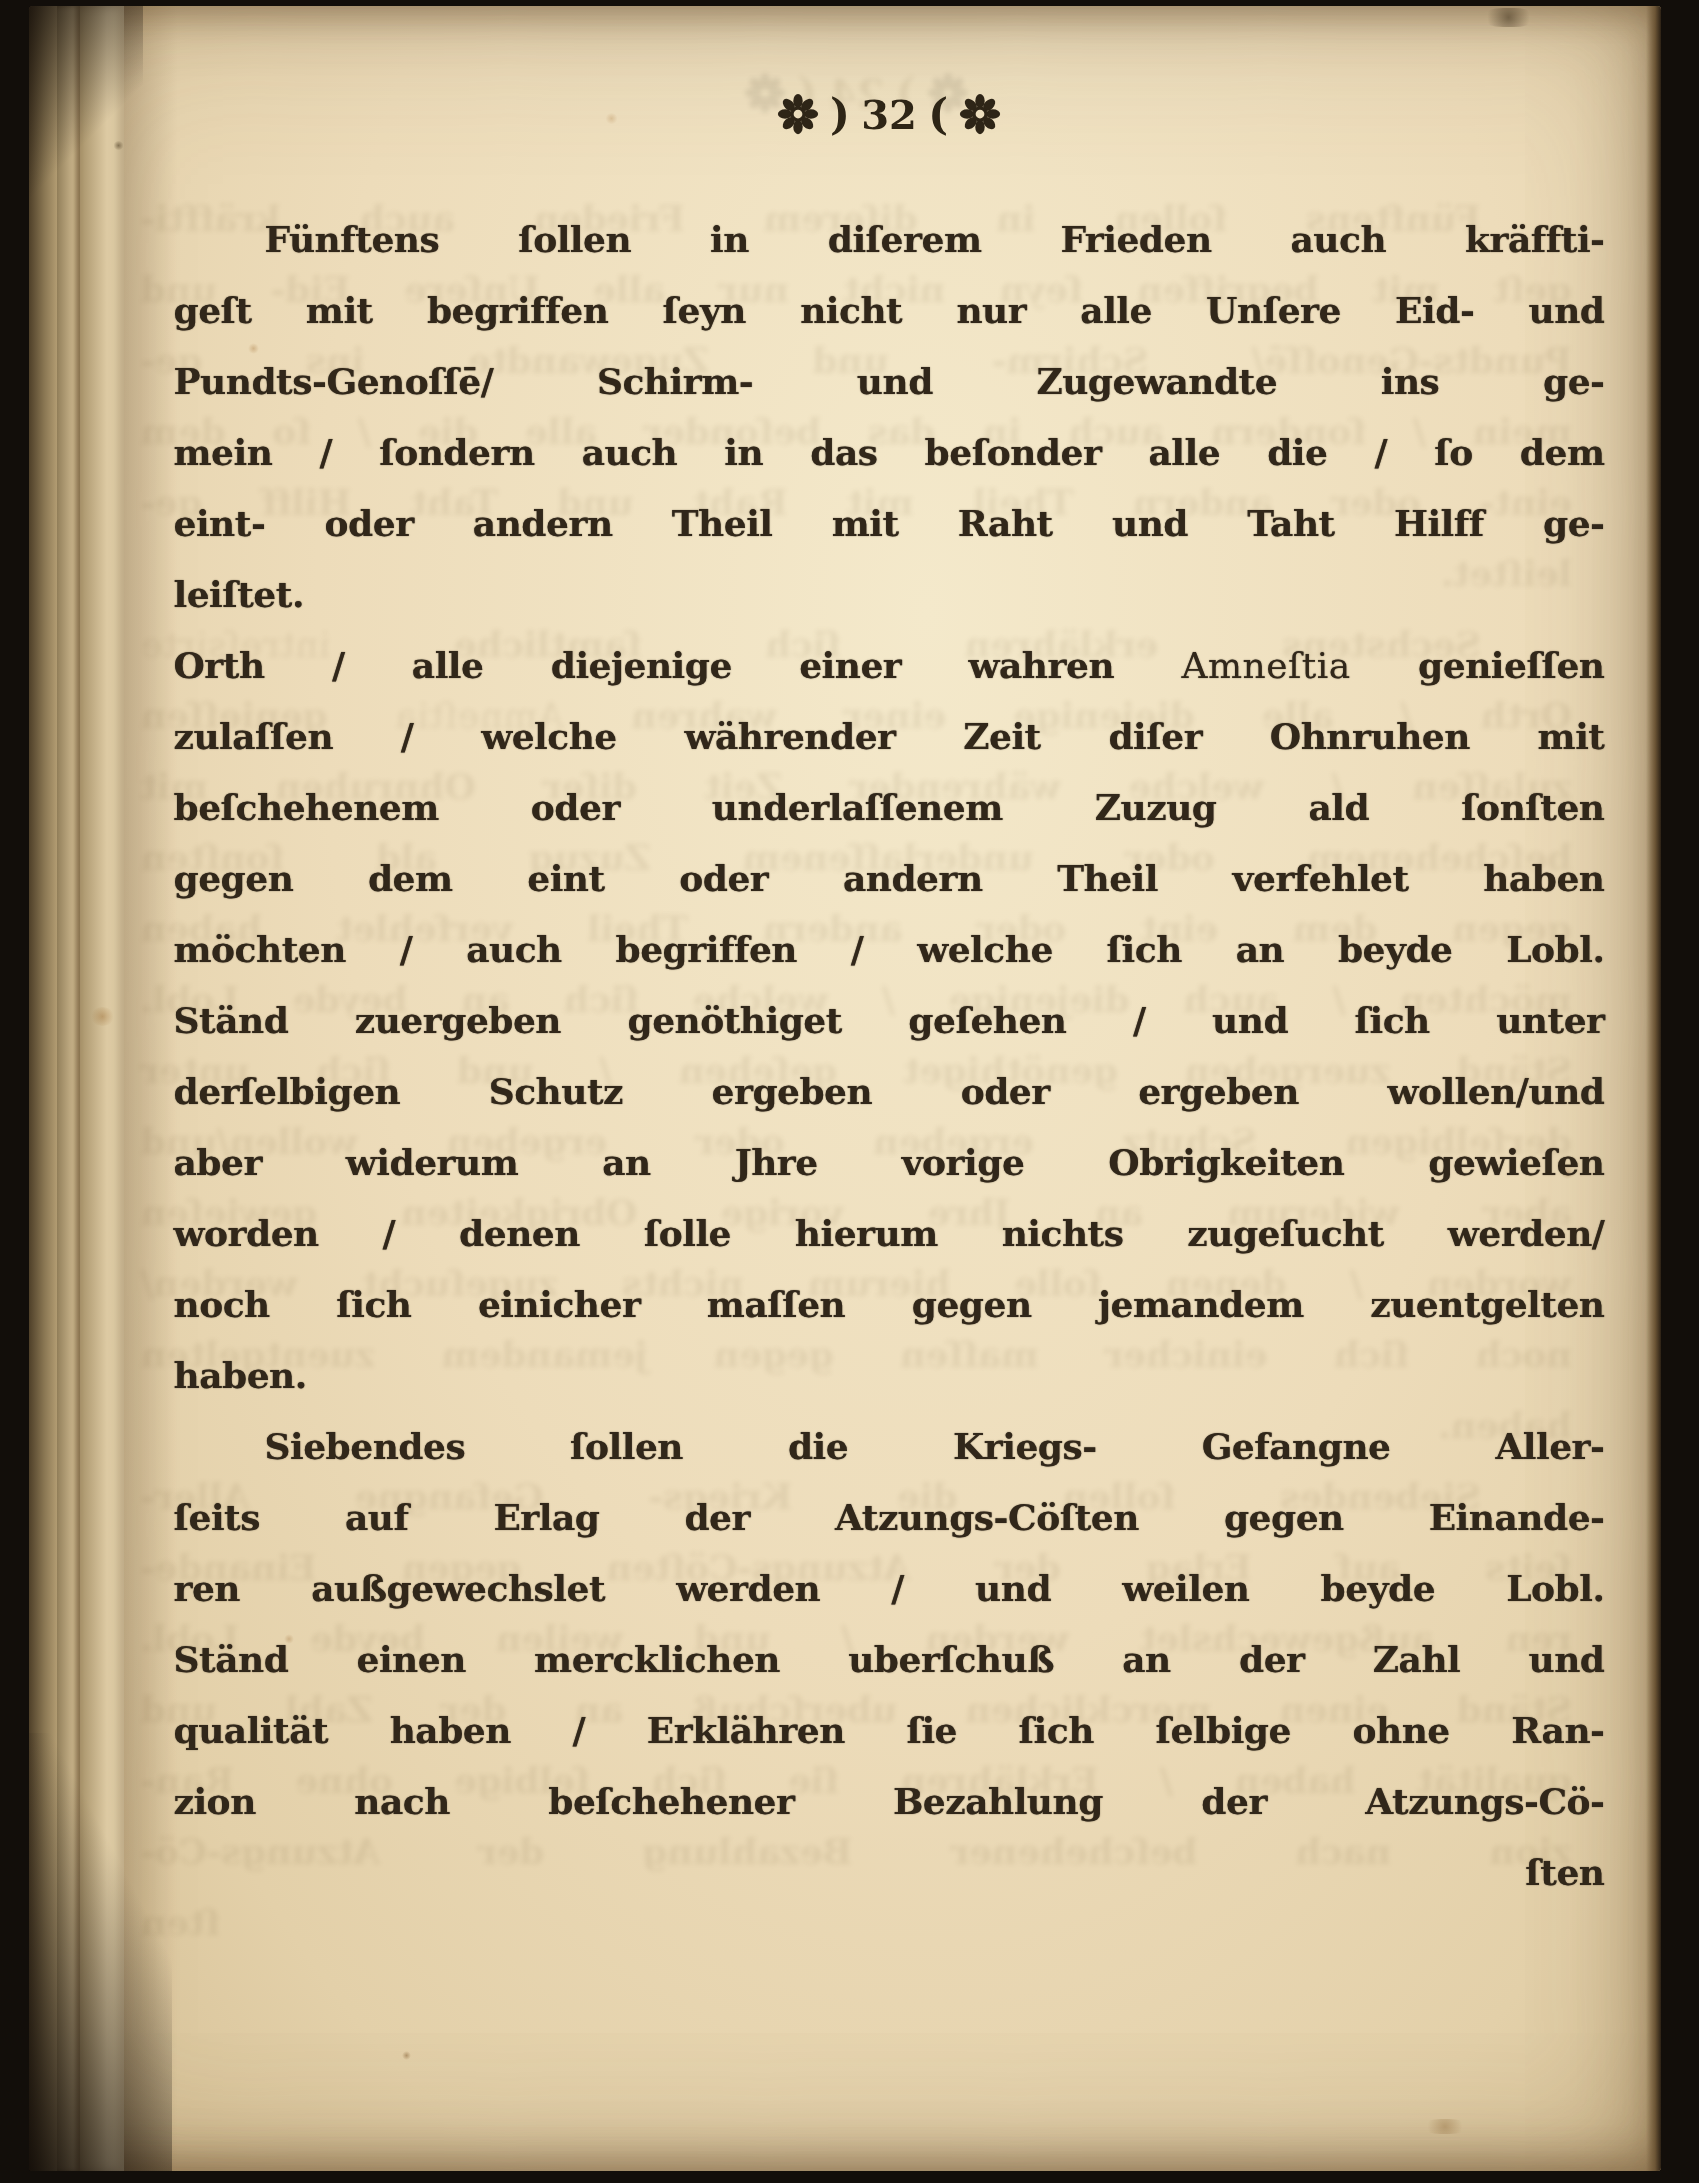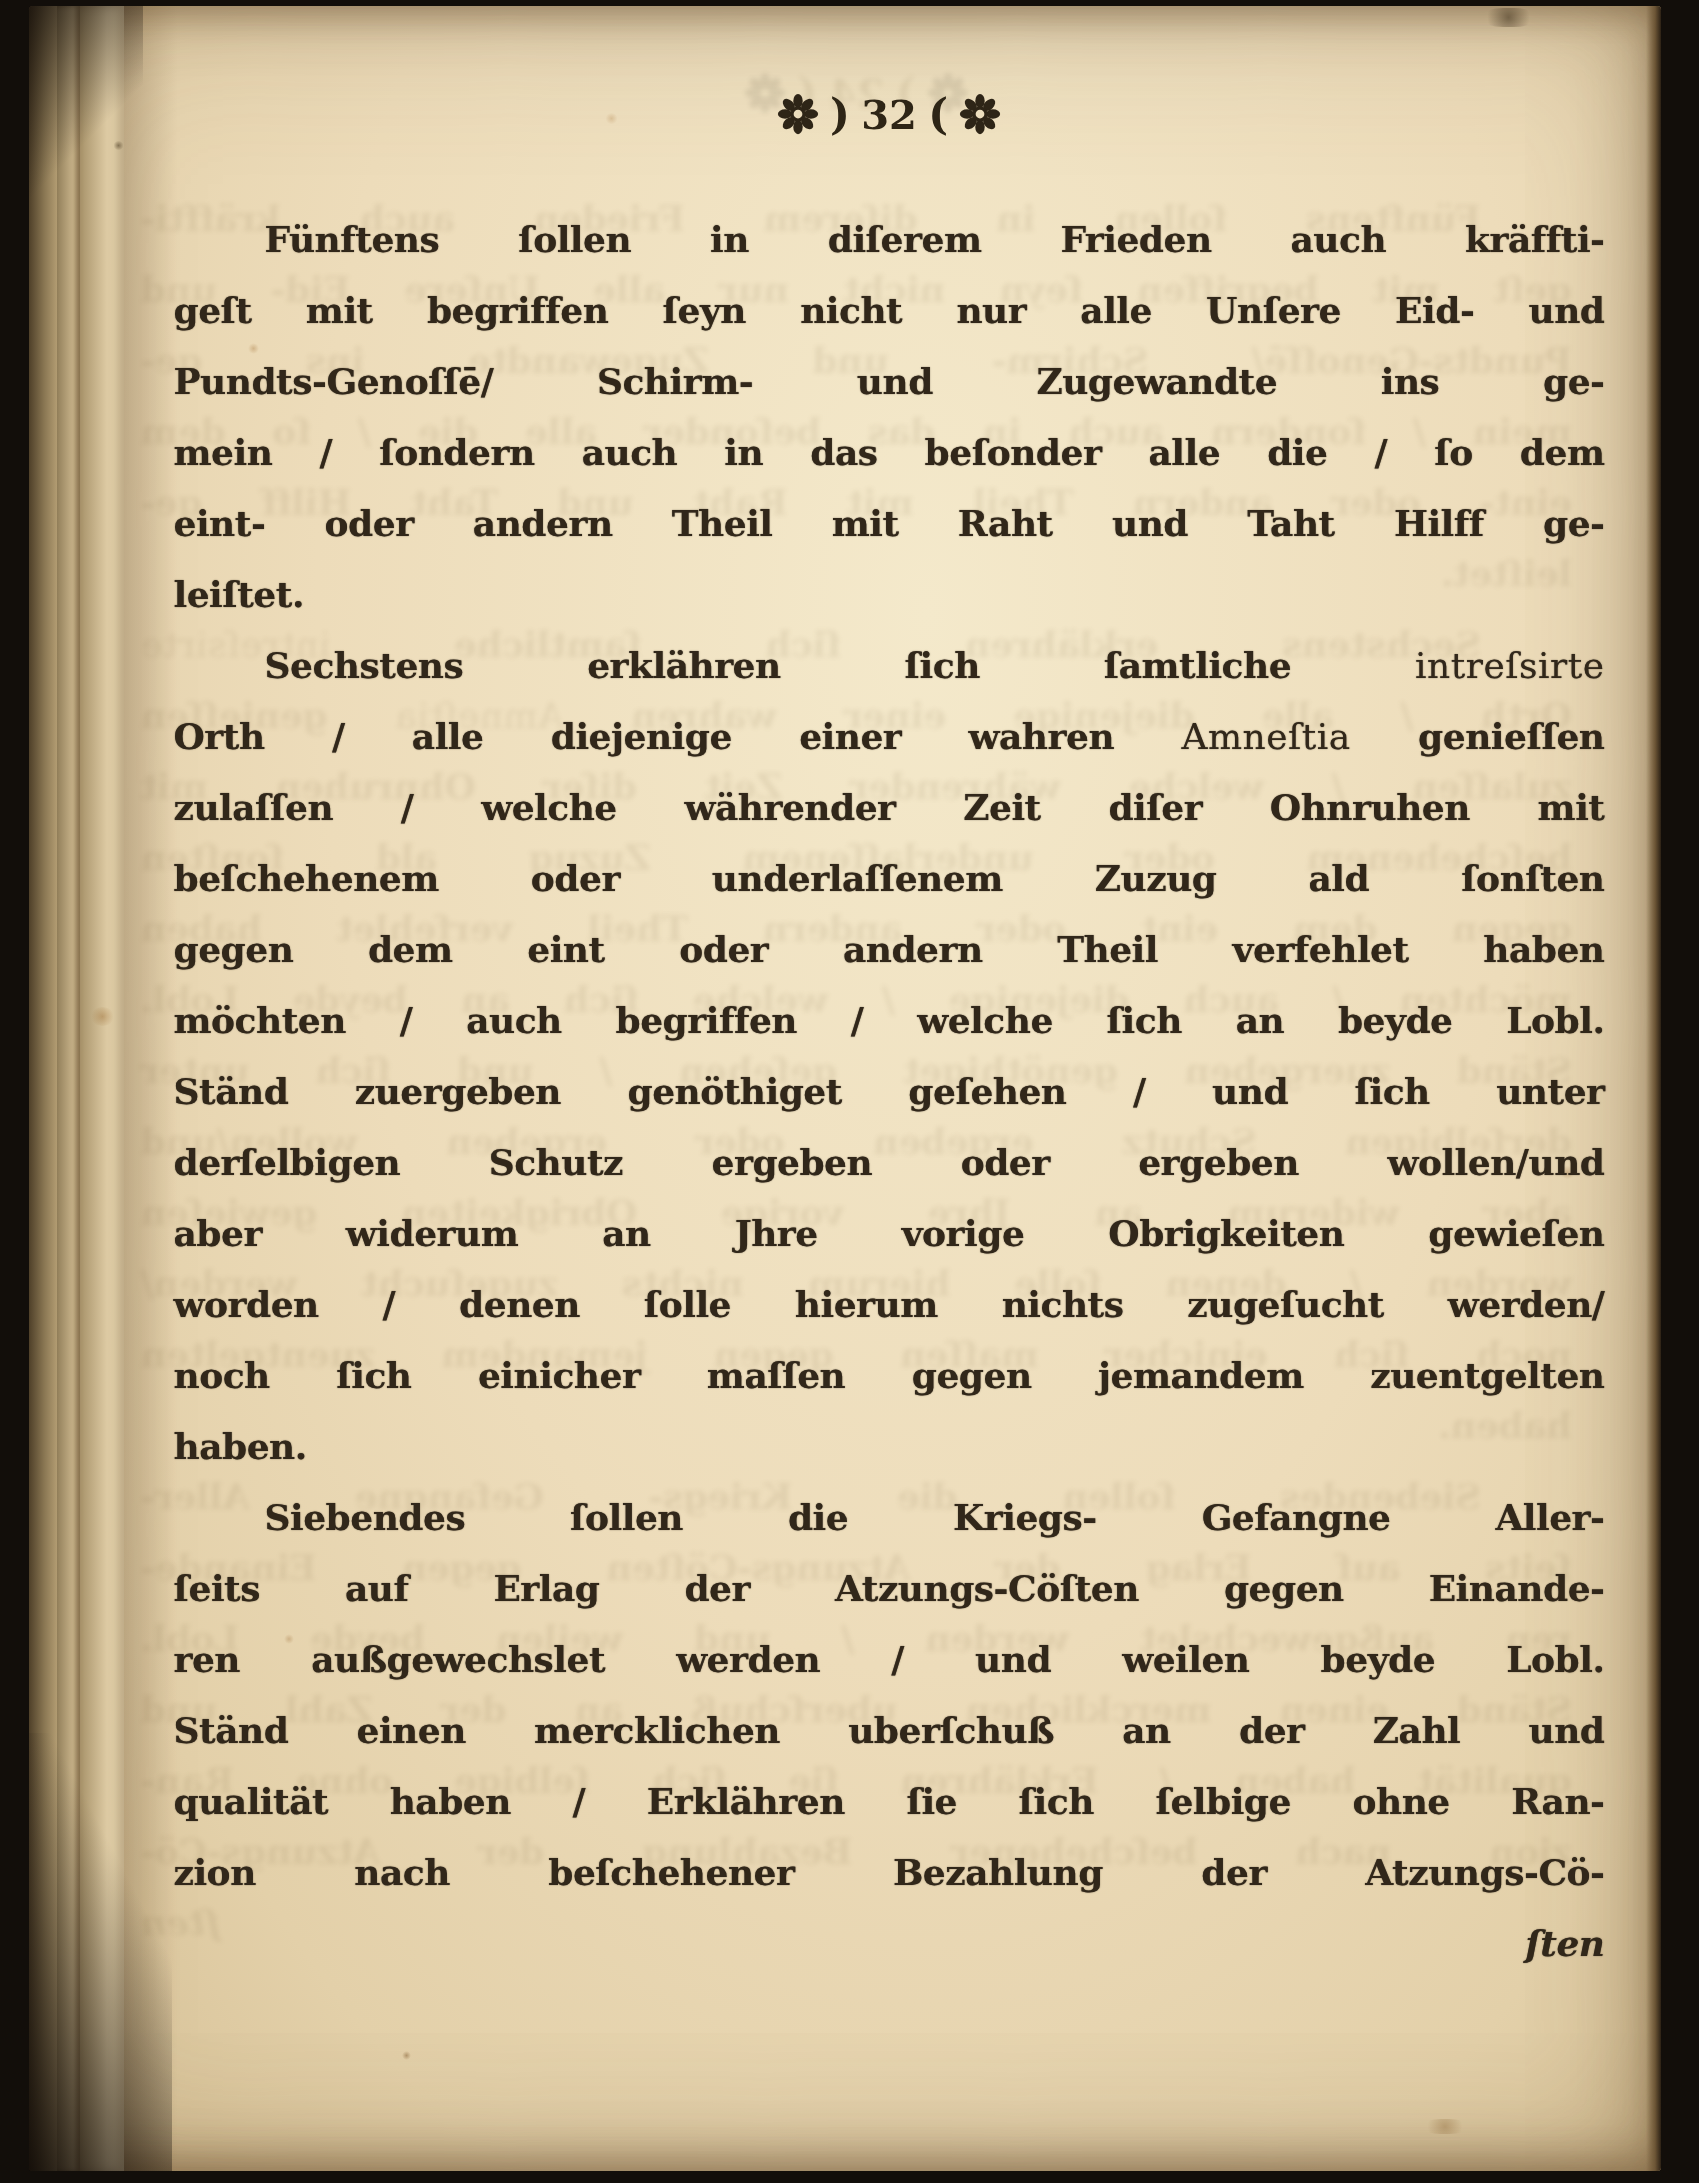--- a/index.html
+++ b/index.html
@@ -50,21 +50,21 @@
   .orn svg{width:100%;height:100%;}
   .tline{
     height:71px;line-height:71px;
     font-size:36px;font-weight:700;letter-spacing:-0.5px;
     text-align:justify;text-align-last:justify;
     text-shadow:0 0 1.2px rgba(49,39,26,.8);
     white-space:nowrap;
   }
   .first{text-indent:91px;}
   .endline{text-align-last:left;}
-  .catch{text-align-last:right;font-style:italic;}
+  .catch{text-align-last:right;}
   .antiqua{font-weight:400;letter-spacing:0.5px;}
   
   .ghost{
     position:absolute;left:112px;top:61px;width:1431px;
     transform:scaleX(-1);
     opacity:.10;filter:blur(2.9px);
     pointer-events:none;
   }
   .ghost .textblock{position:static;left:auto;top:auto;}
   .ghost *{color:#6a5631 !important;text-shadow:none !important;}
@@ -216,24 +216,20 @@
       <div class="para">
         <div class="tline first">Fünftens ſollen in diſerem Frieden auch kräffti-</div>
         <div class="tline">geſt mit begriffen ſeyn nicht nur alle Unſere Eid- und</div>
         <div class="tline">Pundts-Genoſſē/ Schirm- und Zugewandte ins ge-</div>
         <div class="tline">mein / ſondern auch in das beſonder alle die / ſo dem</div>
         <div class="tline">eint- oder andern Theil mit Raht und Taht Hilff ge-</div>
         <div class="tline endline">leiſtet.</div>
       </div>
 
       <div class="para">
-        <div class="tline first">
-          <span>Sechstens erklähren ſich ſamtliche</span>
-          <span class="antiqua">intreſsirte</span>
-        </div>
         <div class="tline">
           <span>Orth / alle diejenige einer wahren</span>
           <span class="antiqua">Amneſtia</span>
           <span>genieſſen</span>
         </div>
         <div class="tline">zulaſſen / welche währender Zeit diſer Ohnruhen mit</div>
         <div class="tline">beſchehenem oder underlaſſenem Zuzug ald ſonſten</div>
         <div class="tline">gegen dem eint oder andern Theil verfehlet haben</div>
         <div class="tline">möchten / auch begriffen / welche ſich an beyde Lobl.</div>
         <div class="tline">Ständ zuergeben genöthiget geſehen / und ſich unter</div>

